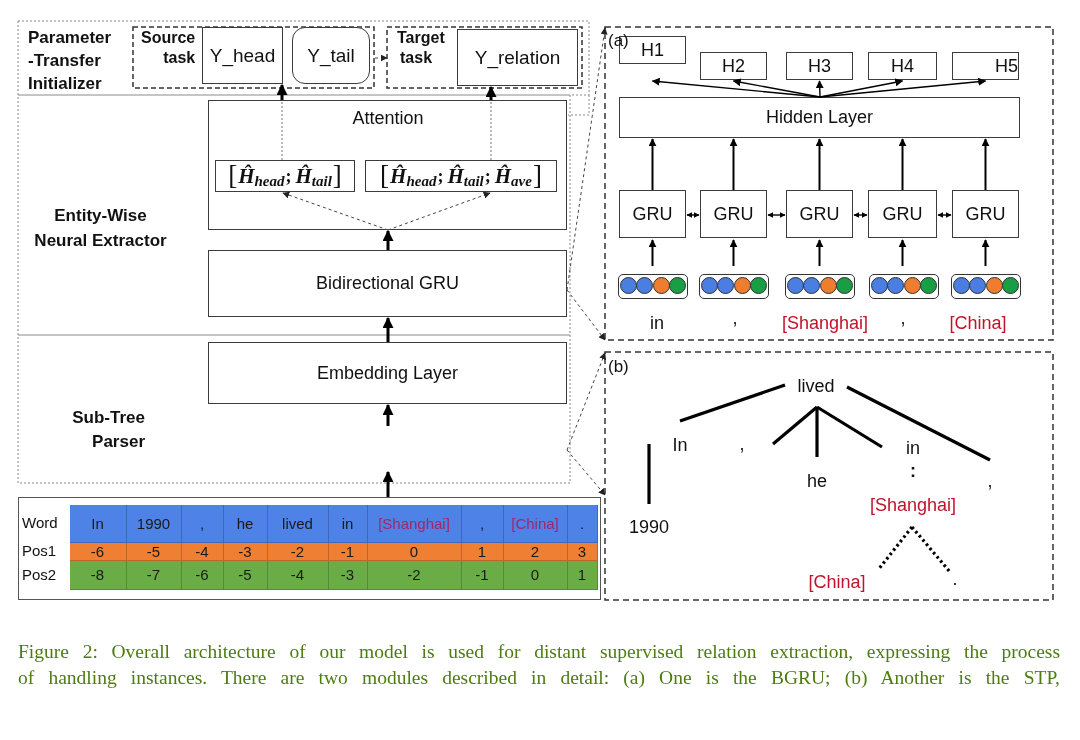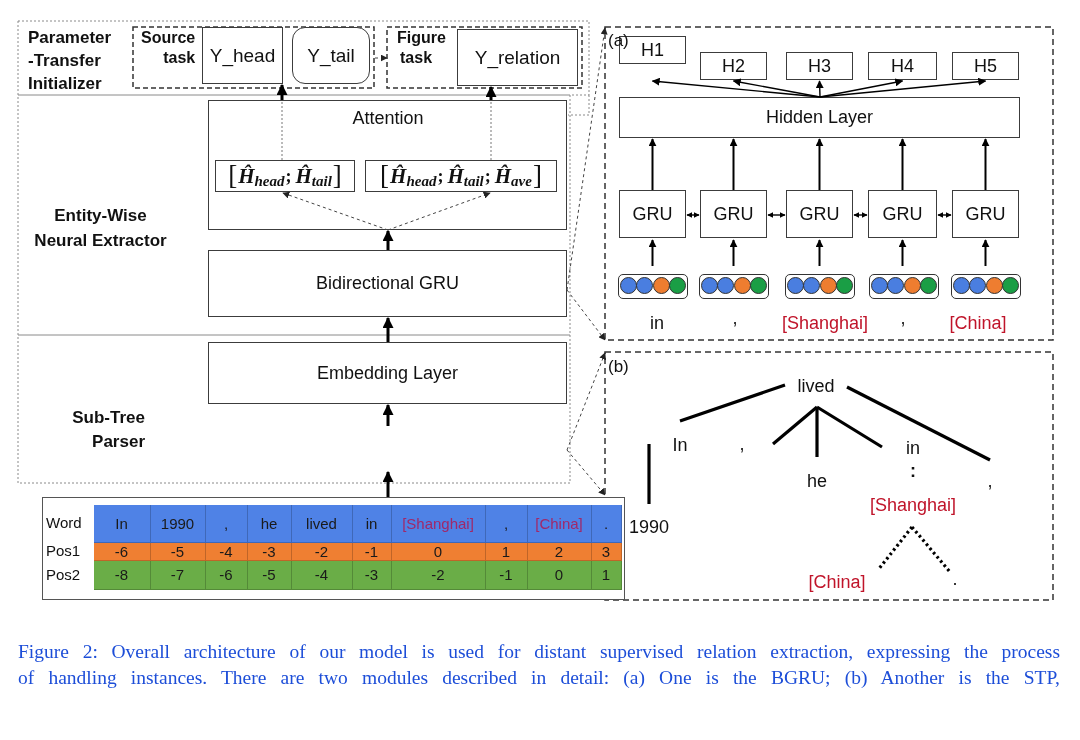--- a/index.html
+++ b/index.html
@@ -14,31 +14,31 @@
 .lbl{position:absolute;white-space:nowrap;z-index:2;font-size:18px;}
 .c{transform:translate(-50%,-50%);}
 .ml span{display:block;font-weight:bold;}
 .w-thick{stroke:#000;stroke-width:3;}
 .w-med{stroke:#000;stroke-width:2;}
 .w-thin{stroke:#000;stroke-width:1.4;}
 .w-dash{stroke:#444;stroke-width:1;stroke-dasharray:3,3;fill:none;}
 .w-dot{stroke:#777;stroke-width:1;stroke-dasharray:2,2;fill:none;}
 .w-tree{stroke:#000;stroke-width:3.2;stroke-linecap:butt;}
 .w-tree-dot{stroke:#000;stroke-width:3.2;stroke-dasharray:2.5,3;}
-#input-table{position:absolute;left:18px;top:497px;width:583px;height:103px;box-sizing:border-box;border:1.5px solid #555;background:#fff;z-index:1;margin-left:24px;}
+#input-table{position:absolute;left:18px;top:497px;width:583px;height:103px;box-sizing:border-box;border:1.5px solid #555;background:#fff;z-index:1;}
 .cell{position:absolute;box-sizing:border-box;border-right:1px solid rgba(0,0,0,0.2);border-bottom:1px solid rgba(0,0,0,0.2);display:flex;align-items:center;justify-content:center;font-size:15px;color:#1a1a1a;}
 .rowlbl{position:absolute;left:3px;font-size:15px;color:#111;}
 .concat{font-family:"Liberation Serif",serif;}
 .concat .br{font-size:27px;font-weight:normal;font-style:normal;margin:0 1px;position:relative;top:-1px;}
 .concat .sym{font-size:21px;font-weight:bold;font-style:italic;}
 .concat .sub{font-size:15px;font-weight:bold;font-style:italic;position:relative;top:5px;}
 .concat .sep{font-size:18px;font-weight:bold;margin:0 4px 0 1px;}
 .pill{position:absolute;box-sizing:border-box;border:1.5px solid #333;border-radius:5px;background:#fff;z-index:1;}
 .dot{position:absolute;top:2px;width:17px;height:17px;box-sizing:border-box;border-radius:50%;border:1px solid #333;}
-#caption{position:absolute;left:18px;top:639px;width:1042px;font-family:"Liberation Serif",serif;font-size:19.5px;line-height:26px;color:#1d4ed8;}
+#caption{position:absolute;left:18px;top:639px;width:1042px;font-family:"Liberation Serif",serif;font-size:19.5px;line-height:26px;color:#4d7c0f;}
 #caption .ln{display:block;}
 #caption .just{text-align:justify;text-align-last:justify;}
 </style>
 </head>
 <body>
 
 <div id="page">
   <div id="diagram">
 
     <svg id="regions" viewBox="0 0 1080 620">
@@ -61,21 +61,21 @@
       <span>Source</span>
       <span style="padding-left:3px;">task</span>
     </div>
     <div class="box" style="left:202px;top:27px;width:81px;height:57px;font-size:19px;">
       <span>Y_head</span>
     </div>
     <div class="box" style="left:292px;top:27px;width:78px;height:57px;font-size:19px;border-radius:13px;">
       <span>Y_tail</span>
     </div>
     <div class="lbl ml" style="left:397px;top:28px;font-size:16px;line-height:20px;">
-      <span>Figure</span>
+      <span>Target</span>
       <span style="padding-left:3px;">task</span>
     </div>
     <div class="box" style="left:457px;top:29px;width:121px;height:57px;font-size:19px;">
       <span>Y_relation</span>
     </div>
 
     <div class="lbl ml" style="left:28px;top:203px;width:145px;text-align:center;font-size:17px;line-height:25px;">
       <span>Entity-Wise</span>
       <span>Neural Extractor</span>
     </div>
@@ -220,21 +220,21 @@
       </div>
       <div class="box" style="left: 700px; top: 52px; width: 67px; height: 28px;">
         <span>H2</span>
       </div>
       <div class="box" style="left: 786px; top: 52px; width: 67px; height: 28px;">
         <span>H3</span>
       </div>
       <div class="box" style="left: 868px; top: 52px; width: 69px; height: 28px;">
         <span>H4</span>
       </div>
-      <div class="box" style="left: 952px; top: 52px; width: 67px; height: 28px;">
+      <div class="box" style="left: 952px; top: 52px; width: 67px; height: 28px; justify-content: flex-end;">
         <span>H5</span>
       </div>
       <div class="box" style="left: 619px; top: 190px; width: 67px; height: 48px;">
         <span>GRU</span>
       </div>
       <div class="box" style="left: 700px; top: 190px; width: 67px; height: 48px;">
         <span>GRU</span>
       </div>
       <div class="box" style="left: 786px; top: 190px; width: 67px; height: 48px;">
         <span>GRU</span>

